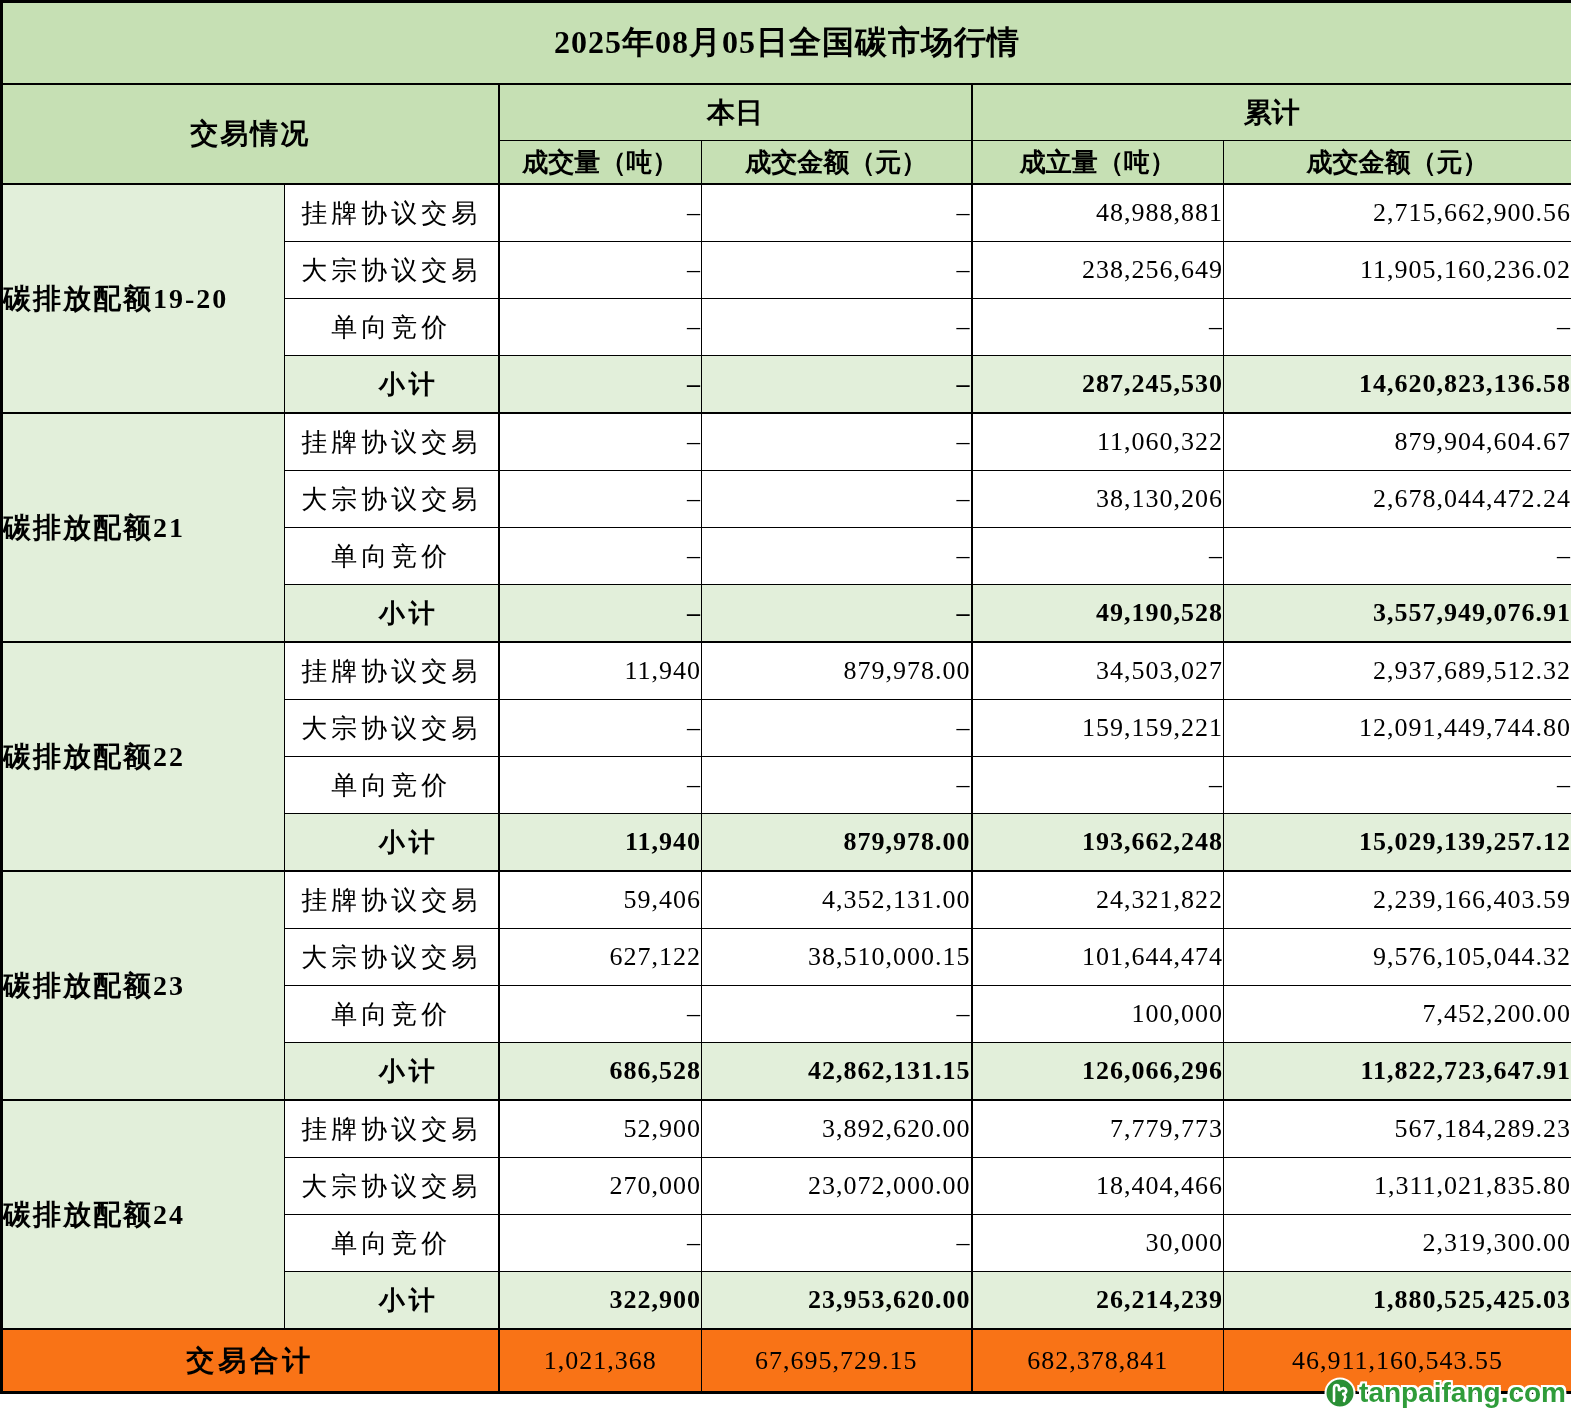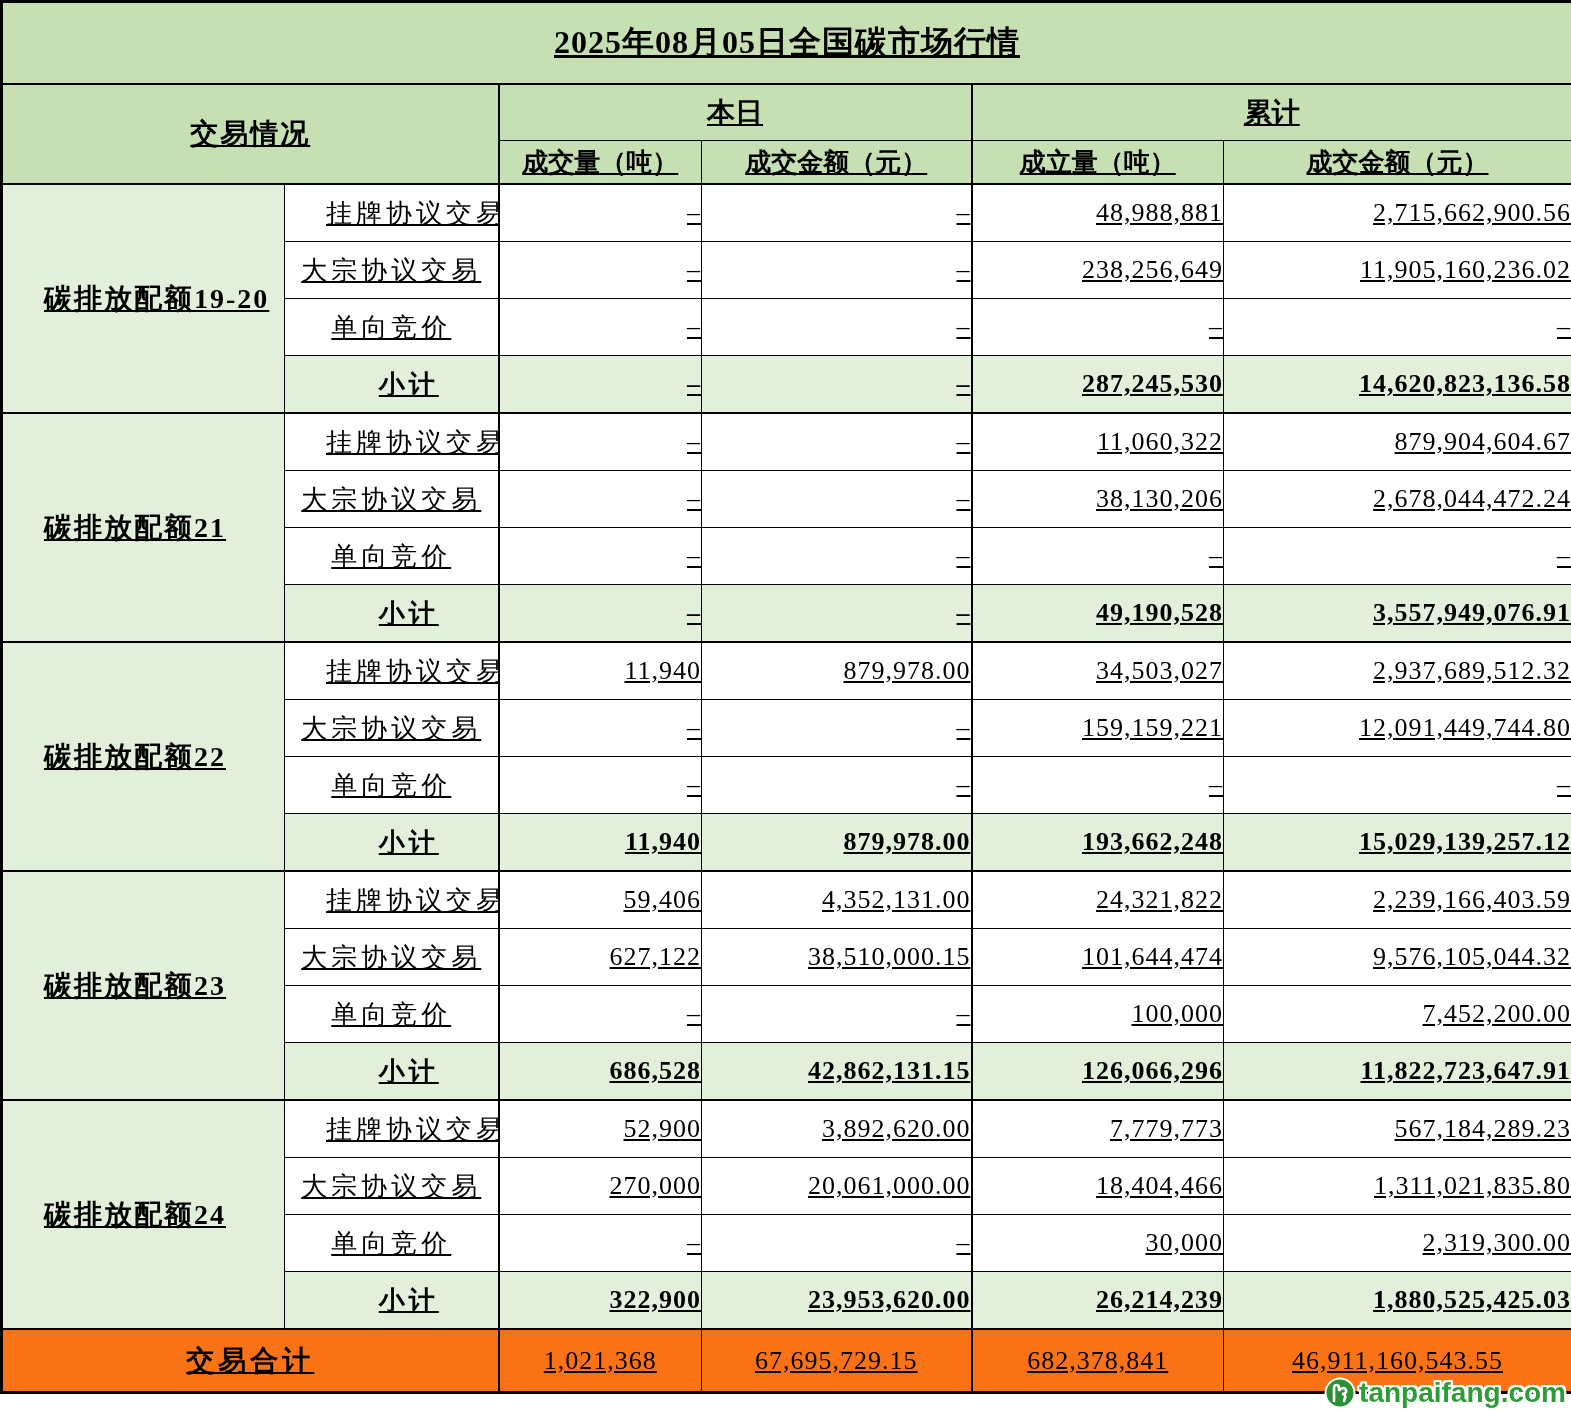--- a/index.html
+++ b/index.html
@@ -4,21 +4,20 @@
 <style>
   html,body{margin:0;padding:0;background:#ffffff;}
   .page{
     position:relative;
     width:1571px;
     height:1412px;
     background:#ffffff;
     font-family:"Liberation Serif","DejaVu Serif",serif;
     color:#000;
     overflow:hidden;
-    text-decoration:underline;
   }
   table.market{
     border-collapse:collapse;
     table-layout:fixed;
     width:1571px;
     border:3px solid #000;
   }
   table.market th, table.market td{
     border:1px solid #000;
     padding:0;
@@ -61,21 +60,21 @@
     text-align:center;
   }
   td.num{
     background:#ffffff;
     font-size:26px;
     text-align:right;
     padding-right:8px;
     letter-spacing:1px;
   }
   tr.subtotal td{background:#e2efda;font-weight:bold;padding-left:35px;}
-  tr.group-first td{border-top:2px solid #000;padding-left:41px;}
+  tr.group-first td{border-top:2px solid #000;}
   .major-left{border-left:2px solid #000 !important;}
   
   tr.total-row > td{height:61px;background:#f97316;border-top:2px solid #000;text-align:center;}
   td.total-label{
     font-weight:bold;
     font-size:28px;
     letter-spacing:4px;
     text-align:center;
   }
   tr.total-row td.num{font-weight:normal;}
@@ -251,21 +250,21 @@
           <td class="group-cell" rowspan="4">碳排放配额24</td>
           <td class="type-cell">挂牌协议交易</td>
           <td class="num major-left">52,900</td>
           <td class="num">3,892,620.00</td>
           <td class="num major-left">7,779,773</td>
           <td class="num">567,184,289.23</td>
         </tr>
         <tr class="data-row">
           <td class="type-cell">大宗协议交易</td>
           <td class="num major-left">270,000</td>
-          <td class="num">20,061,000.00</td>
+          <td class="num">23,072,000.00</td>
           <td class="num major-left">18,404,466</td>
           <td class="num">1,311,021,835.80</td>
         </tr>
         <tr class="data-row">
           <td class="type-cell">单向竞价</td>
           <td class="num major-left">–</td>
           <td class="num">–</td>
           <td class="num major-left">30,000</td>
           <td class="num">2,319,300.00</td>
         </tr>

